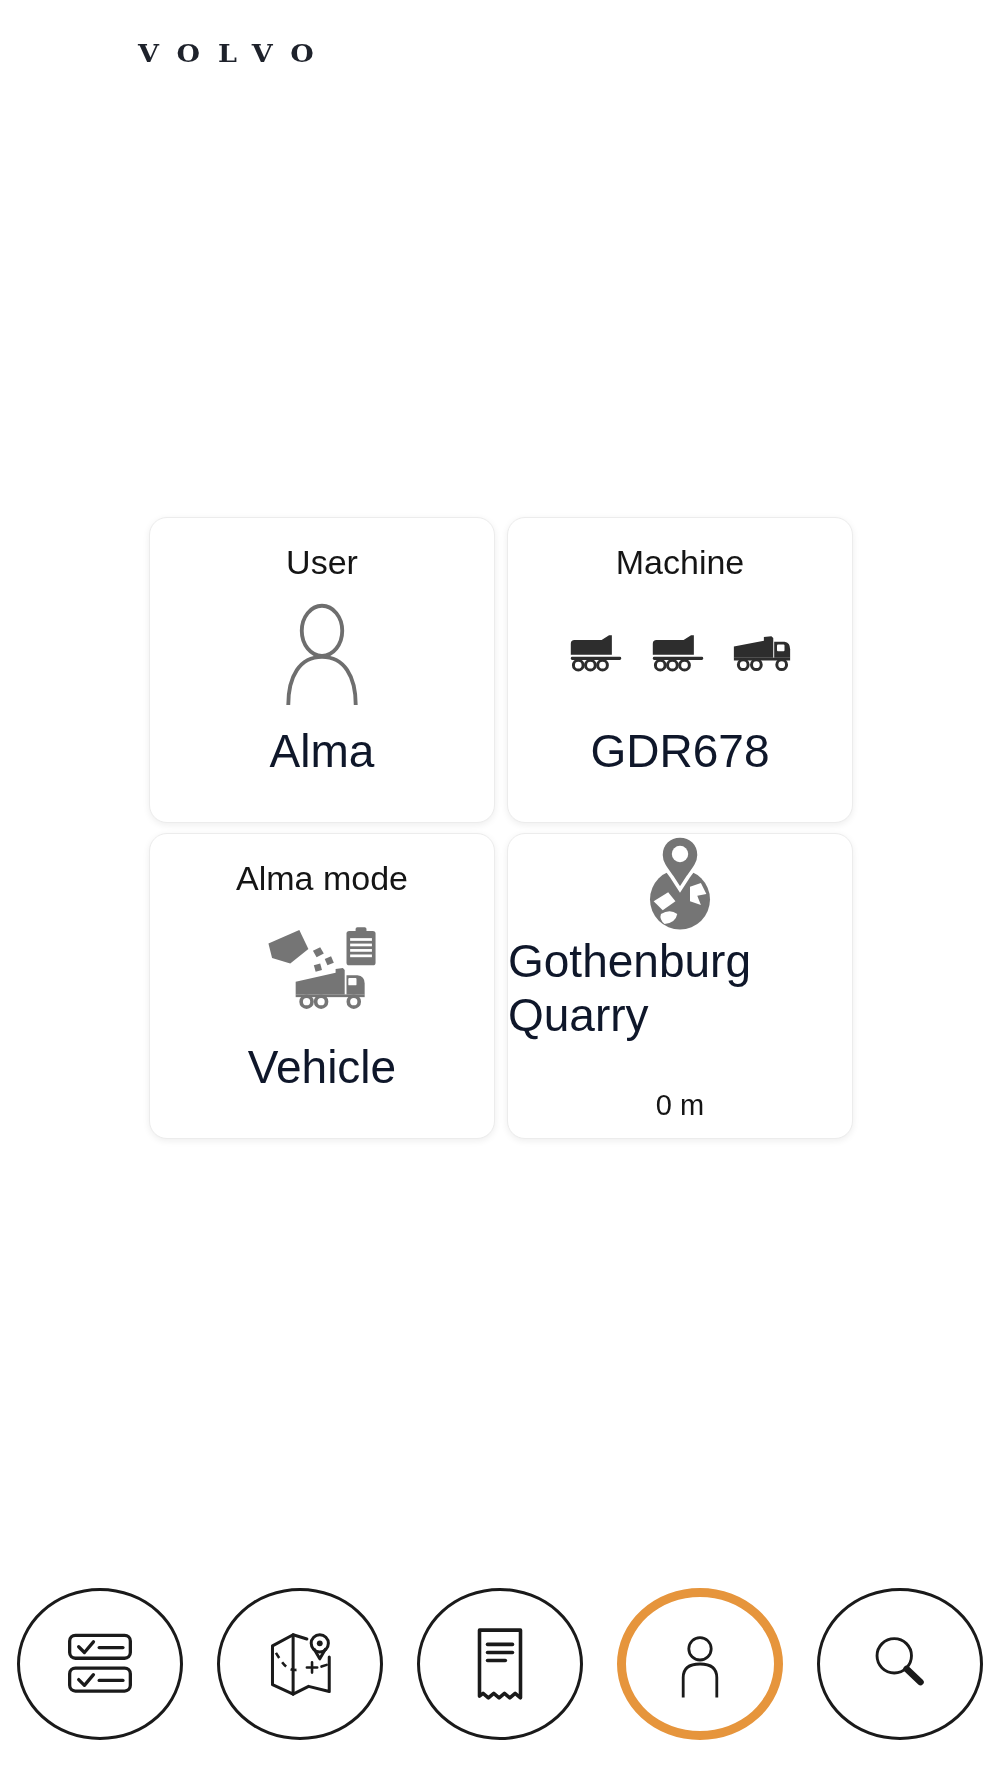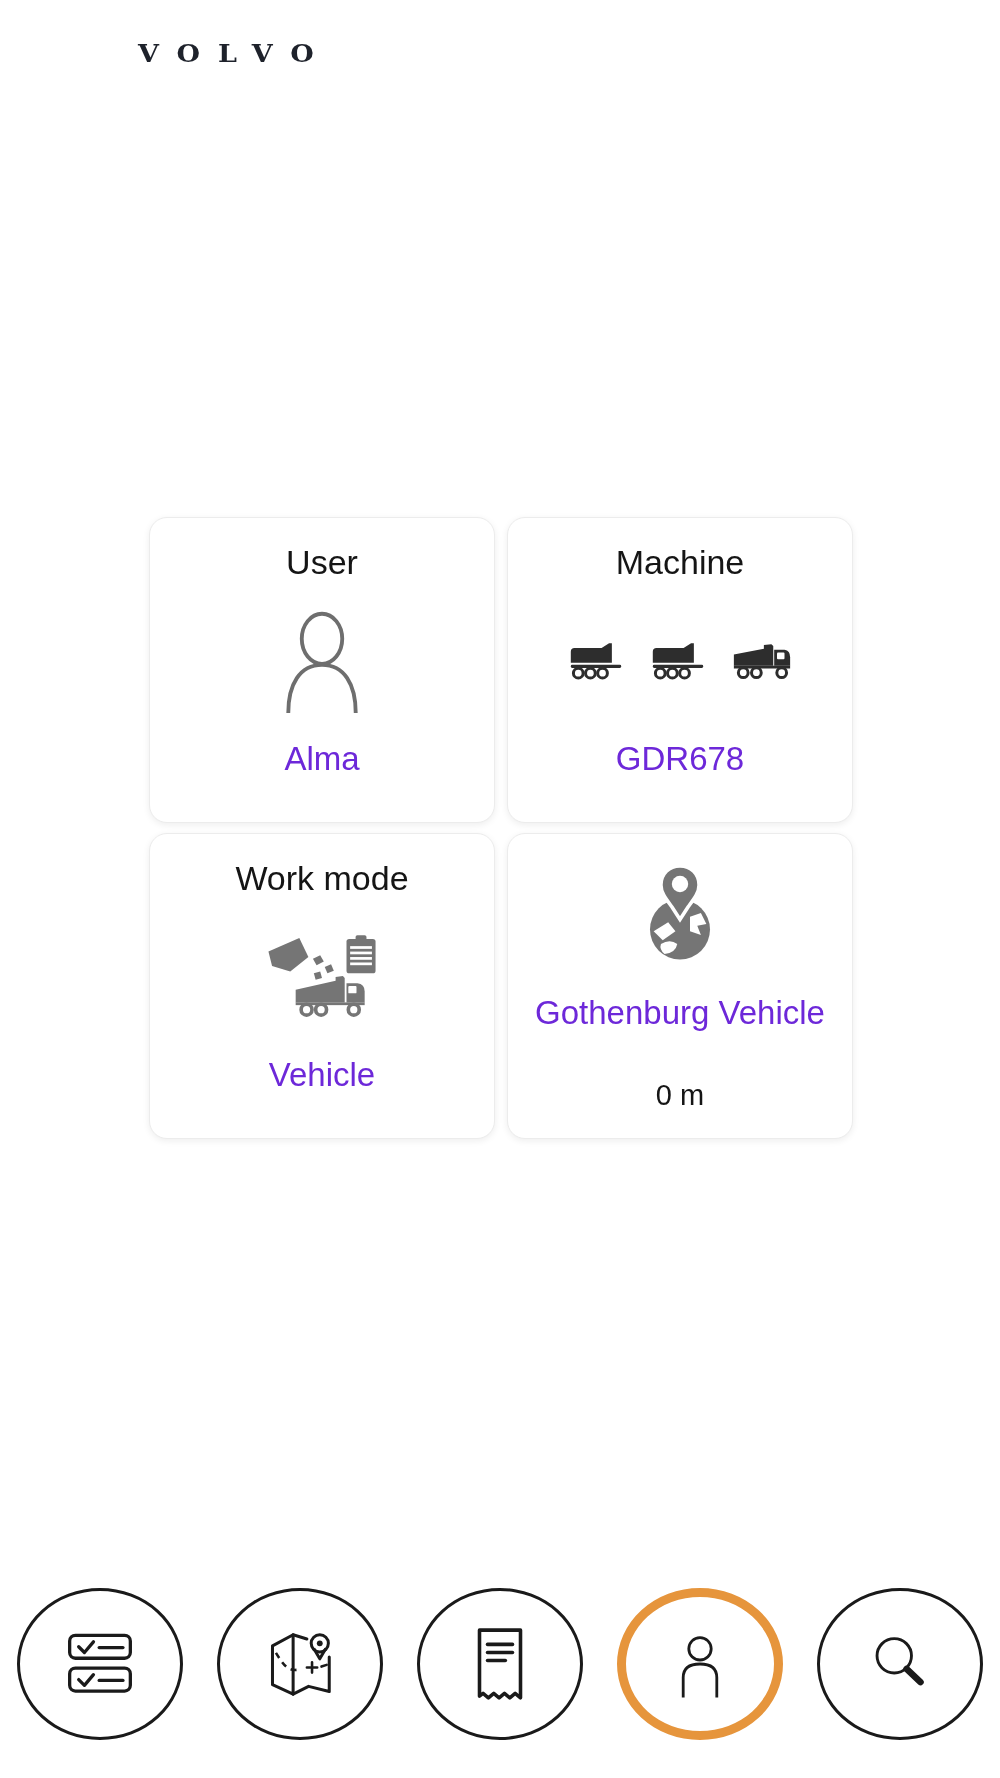--- a/index.html
+++ b/index.html
@@ -24,21 +24,21 @@
   }
   .card{
     background:#fff;border:1px solid #ececec;border-radius:18px;
     box-shadow:0 2px 7px rgba(0,0,0,.07);
     display:flex;flex-direction:column;align-items:center;box-sizing:border-box;
     cursor:pointer;
   }
   .card-title{margin-top:26px;font-size:34px;line-height:1.1;color:#151515;}
   .card-icon{flex:1;display:flex;align-items:center;justify-content:center;}
   .vehicle-row{display:flex;align-items:center;gap:26px;}
-  .card-value{font-size:33px;color:#6d28d9;margin-bottom:44px;text-align:center;}
+  .card-value{font-size:46px;color:#0f172a;margin-bottom:44px;}
   .card--machine .card-value{margin-bottom:2px;}
   .card-distance{font-size:29px;color:#151515;margin-bottom:26px;margin-top:45px;}
   
   .bottom-nav{position:absolute;left:0;top:1588px;width:1000px;height:152px;}
   .nav-item{
     position:absolute;top:0;width:166px;height:152px;border-radius:50%;
     border:3px solid #1a1a1a;background:#fff;box-sizing:border-box;
     display:flex;align-items:center;justify-content:center;cursor:pointer;
   }
   .nav-item.active{border-width:9px;border-color:var(--accent,#e6953c);}
@@ -92,21 +92,21 @@
         <rect x="2" y="25" width="60" height="3" fill="#2d2d2d"></rect>
         <circle cx="12" cy="32.5" r="5.2" fill="#fff" stroke="#2d2d2d" stroke-width="3.2"></circle>
         <circle cx="26" cy="32.5" r="5.2" fill="#fff" stroke="#2d2d2d" stroke-width="3.2"></circle>
         <circle cx="53" cy="32.5" r="5.2" fill="#fff" stroke="#2d2d2d" stroke-width="3.2"></circle>
       </svg>
     </div>
     <div class="card-value">GDR678</div>
   </div>
 
   <div class="card">
-    <div class="card-title">Work mode</div>
+    <div class="card-title">Alma mode</div>
     <div class="card-icon">
       <svg width="118" height="88" viewBox="0 0 130 96" fill="none">
         <path d="M6 20 L40 5 L50 26 L30 42 L10 36 Z" fill="#757575"></path>
         <polygon points="55,28 63,24 67,31 59,35" fill="#757575"></polygon>
         <polygon points="68,37 75,34 78,41 71,44" fill="#757575"></polygon>
         <polygon points="56,44 63,42 65,49 58,51" fill="#757575"></polygon>
         <rect x="102" y="2" width="12" height="9" rx="2" fill="#757575"></rect>
         <rect x="92" y="6" width="32" height="38" rx="3" fill="#757575"></rect>
         <rect x="96" y="14" width="24" height="3" fill="#fff"></rect>
         <rect x="96" y="20" width="24" height="3" fill="#fff"></rect>
@@ -128,21 +128,21 @@
     <div class="card-icon">
       <svg width="82" height="100" viewBox="0 0 90 110" fill="none">
         <circle cx="45" cy="72" r="33" fill="#757575"></circle>
         <path d="M16 74 L32 64 L40 74 L26 84 Z" fill="#fff"></path>
         <path d="M24 88 Q34 82 42 88 Q40 98 28 99 Q22 94 24 88 Z" fill="#fff"></path>
         <path d="M56 58 L68 54 L74 66 L64 68 L68 78 L56 74 Z" fill="#fff"></path>
         <path d="M45 2 C33 2 24 11 24 23 C24 32 30 39 36 47 L45 61 L54 47 C60 39 66 32 66 23 C66 11 57 2 45 2 Z" fill="#757575" stroke="#ffffff" stroke-width="4"></path>
         <circle cx="45" cy="22" r="9" fill="#fff"></circle>
       </svg>
     </div>
-    <div class="card-value">Gothenburg Vehicle</div>
+    <div class="card-value">Gothenburg Quarry</div>
     <div class="card-distance">0 m</div>
   </div>
 </div>
 
 <div class="bottom-nav">
 
   <div class="nav-item nav-0" aria-label="checklist">
     <svg width="82" height="66" viewBox="0 0 100 80" fill="none">
       <rect x="13" y="5" width="74" height="28" rx="7" stroke="#1a1a1a" stroke-width="4"></rect>
       <rect x="13" y="45" width="74" height="28" rx="7" stroke="#1a1a1a" stroke-width="4"></rect>

